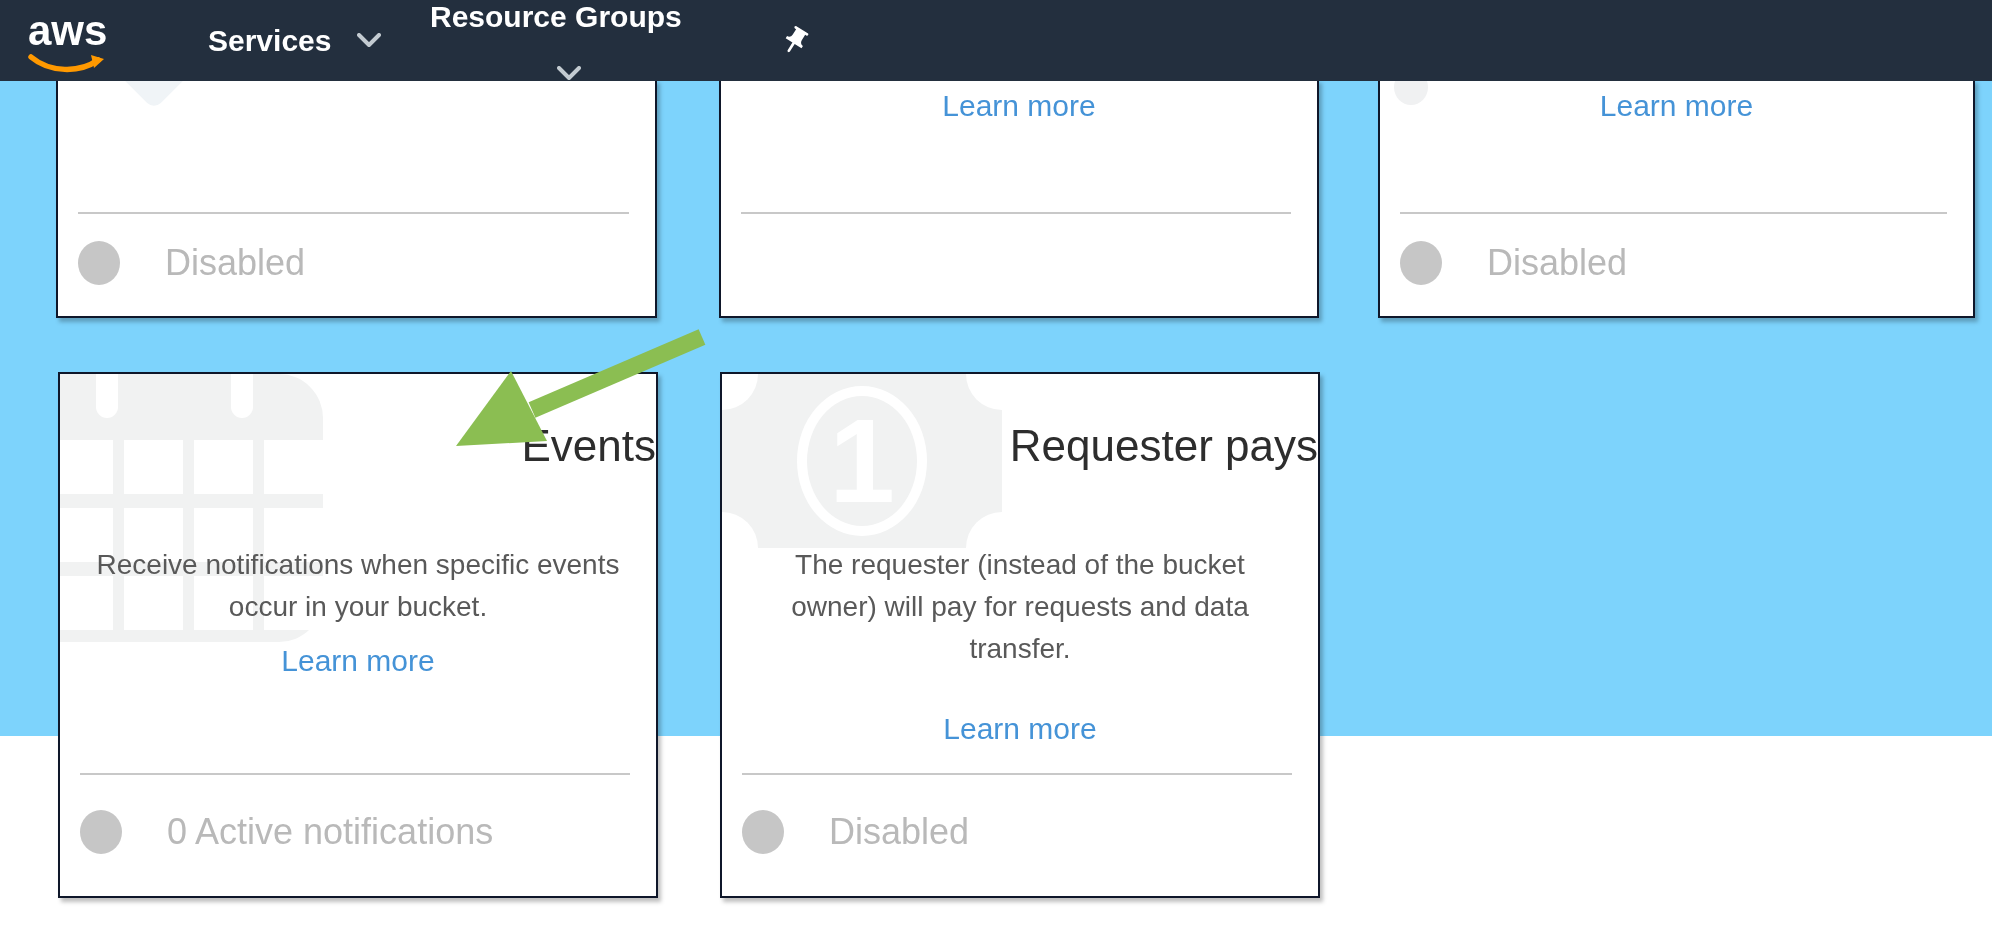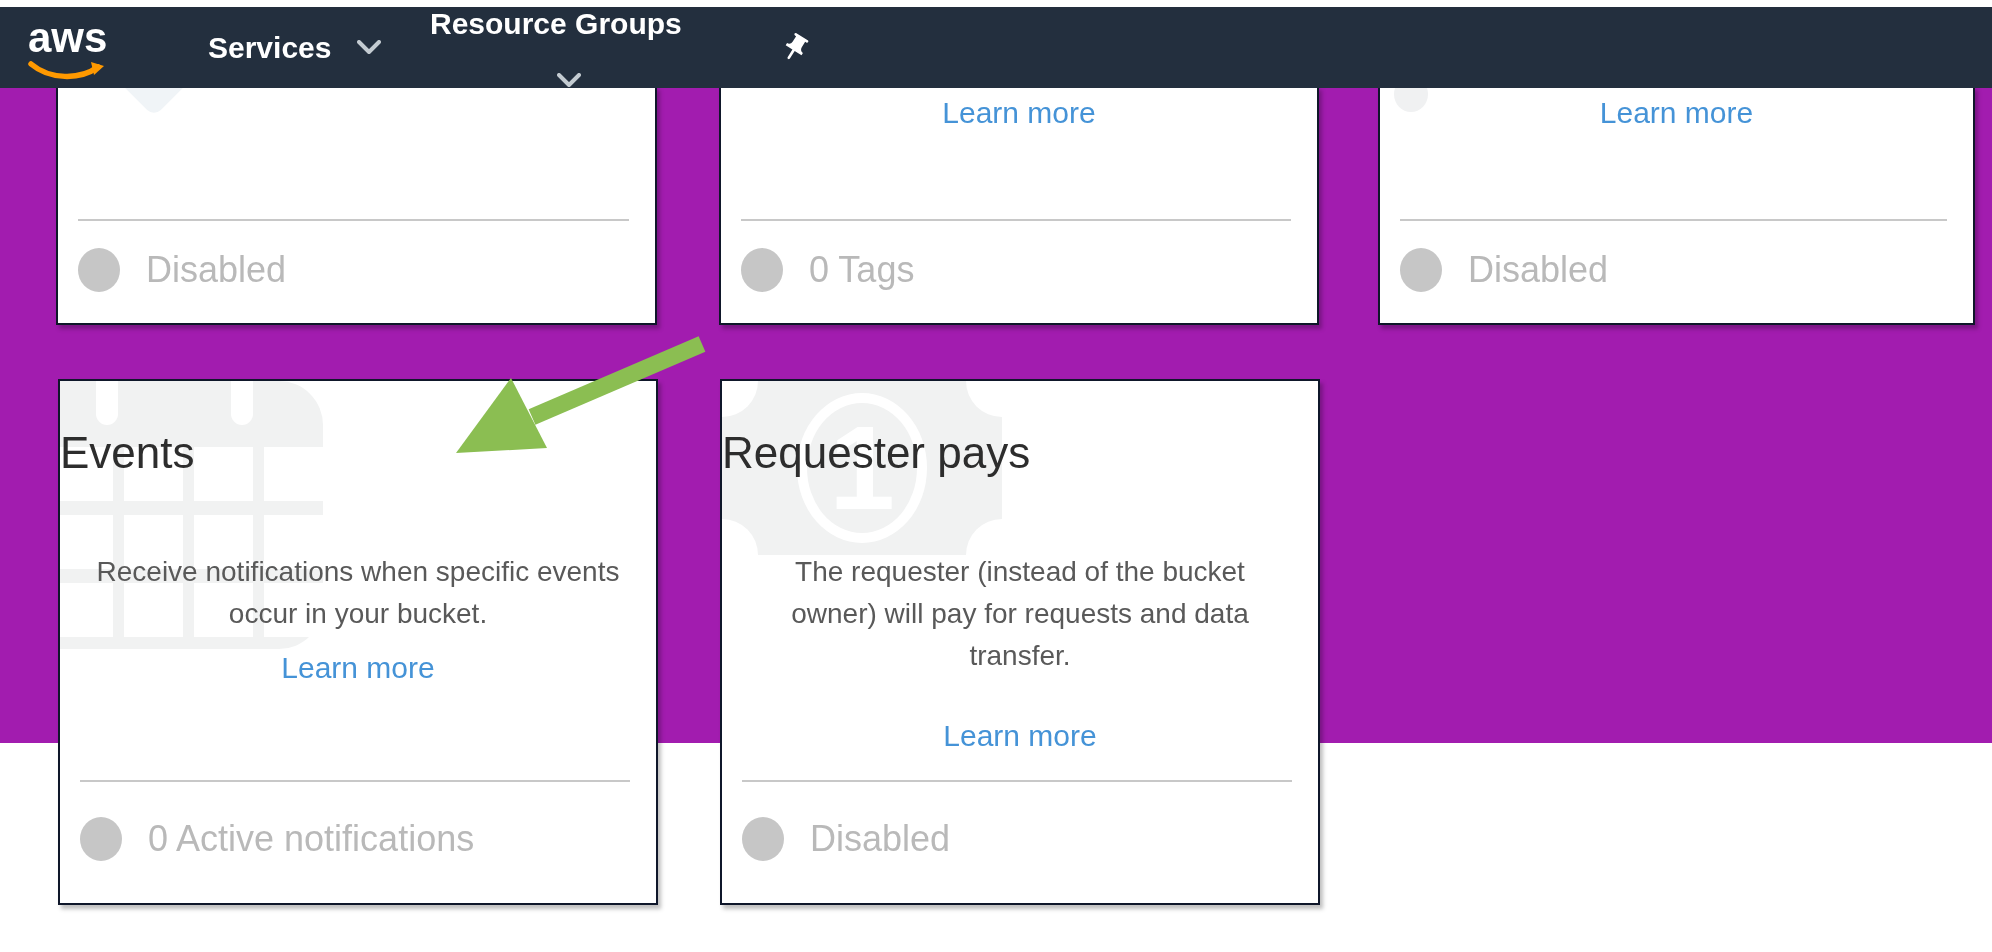--- a/index.html
+++ b/index.html
@@ -1,18 +1,18 @@
 <!DOCTYPE html>
 <html><head>
 <meta charset="utf-8">
 <style>
   * { margin:0; padding:0; box-sizing:border-box; }
   html,body { width:1992px; height:952px; background:#ffffff; overflow:hidden;
               font-family:"Liberation Sans","DejaVu Sans",sans-serif; }
-  .stage { position:absolute; left:0; top:7px; width:1992px; height:736px; background:#a21caf; }
+  .stage { position:absolute; left:0; top:0; width:1992px; height:736px; background:#7dd3fc; }
 
   
   .navbar { position:absolute; left:0; top:0; width:1992px; height:81px;
             background:#232f3e; z-index:20; }
   .logo { position:absolute; left:26px; top:8px; width:90px; height:66px; cursor:pointer; }
   .logo-text { position:absolute; left:2px; top:0; font-size:42px; font-weight:bold;
                color:#ffffff; letter-spacing:0; line-height:46px; }
   .logo-smile { position:absolute; left:2px; top:46px; width:80px; height:22px; }
   .nav-item { position:absolute; top:0; height:81px; display:flex; align-items:center;
               cursor:pointer;justify-content:space-between; }
@@ -24,30 +24,30 @@
 
   
   .card { position:absolute; background:#ffffff; border:2px solid #0f172a;
           box-shadow:3px 4px 4px rgba(0,0,0,0.25); overflow:hidden; cursor:pointer; }
   .r1 { top:79px; height:239px; }
   .r2 { top:372px; height:526px; }
   .divider { position:absolute; left:20px; right:26px; height:2px; background:#c8c8c8; }
   .r1 .divider { top:131px; }
   .r2 .divider { top:399px; }
   .status { position:absolute; left:20px; right:10px; display:flex; align-items:center;
-            gap:26px; color:#b9b9b9; font-size:36px; }
+            gap:45px; color:#b9b9b9; font-size:36px; }
   .r1 .status { top:156px; height:52px; }
   .r2 .status { top:432px; height:52px; }
   .dot { width:42px; height:44px; border-radius:50%; background:#c6c6c6; flex:none; }
   .learn-more { position:absolute; left:0; right:0; text-align:center; color:#4593d7;
                 font-size:30px; cursor:pointer; }
   .r1 .learn-more { top:8px; }
   .lm-events { top:270px; }
   .lm-req { top:338px; }
-  .card-title { position:absolute; top:44px; left:0; right:0; text-align:left;
+  .card-title { position:absolute; top:44px; left:0; right:0; text-align:right;
                 font-size:44px; color:#2d2d2d; line-height:56px; }
   .card-desc { position:absolute; top:160px; left:0; right:0; text-align:center;
                font-size:28px; line-height:42px; color:#595959; }
   .desc-inner { margin:10px auto; }
   .desc-events { max-width:590px; }
   .desc-req { max-width:520px; }
 
   
   .remnant-diamond { position:absolute; left:70px; top:-34px; width:52px; height:52px;
                      background:#f0f4f7; transform:rotate(45deg); border-radius:10px; }
@@ -118,24 +118,20 @@
     <div class="divider"></div>
     <div class="status">
       <span class="dot"></span>
       <span>Disabled</span>
     </div>
   </div>
 
   <div class="card r1" style="left:719px; width:600px;">
     <div class="learn-more">Learn more</div>
     <div class="divider"></div>
-    <div class="status">
-      <span class="dot"></span>
-      <span>0 Tags</span>
-    </div>
   </div>
 
   <div class="card r1" style="left:1378px; width:597px;">
     <div class="remnant-circle"></div>
     <div class="learn-more">Learn more</div>
     <div class="divider"></div>
     <div class="status">
       <span class="dot"></span>
       <span>Disabled</span>
     </div>

